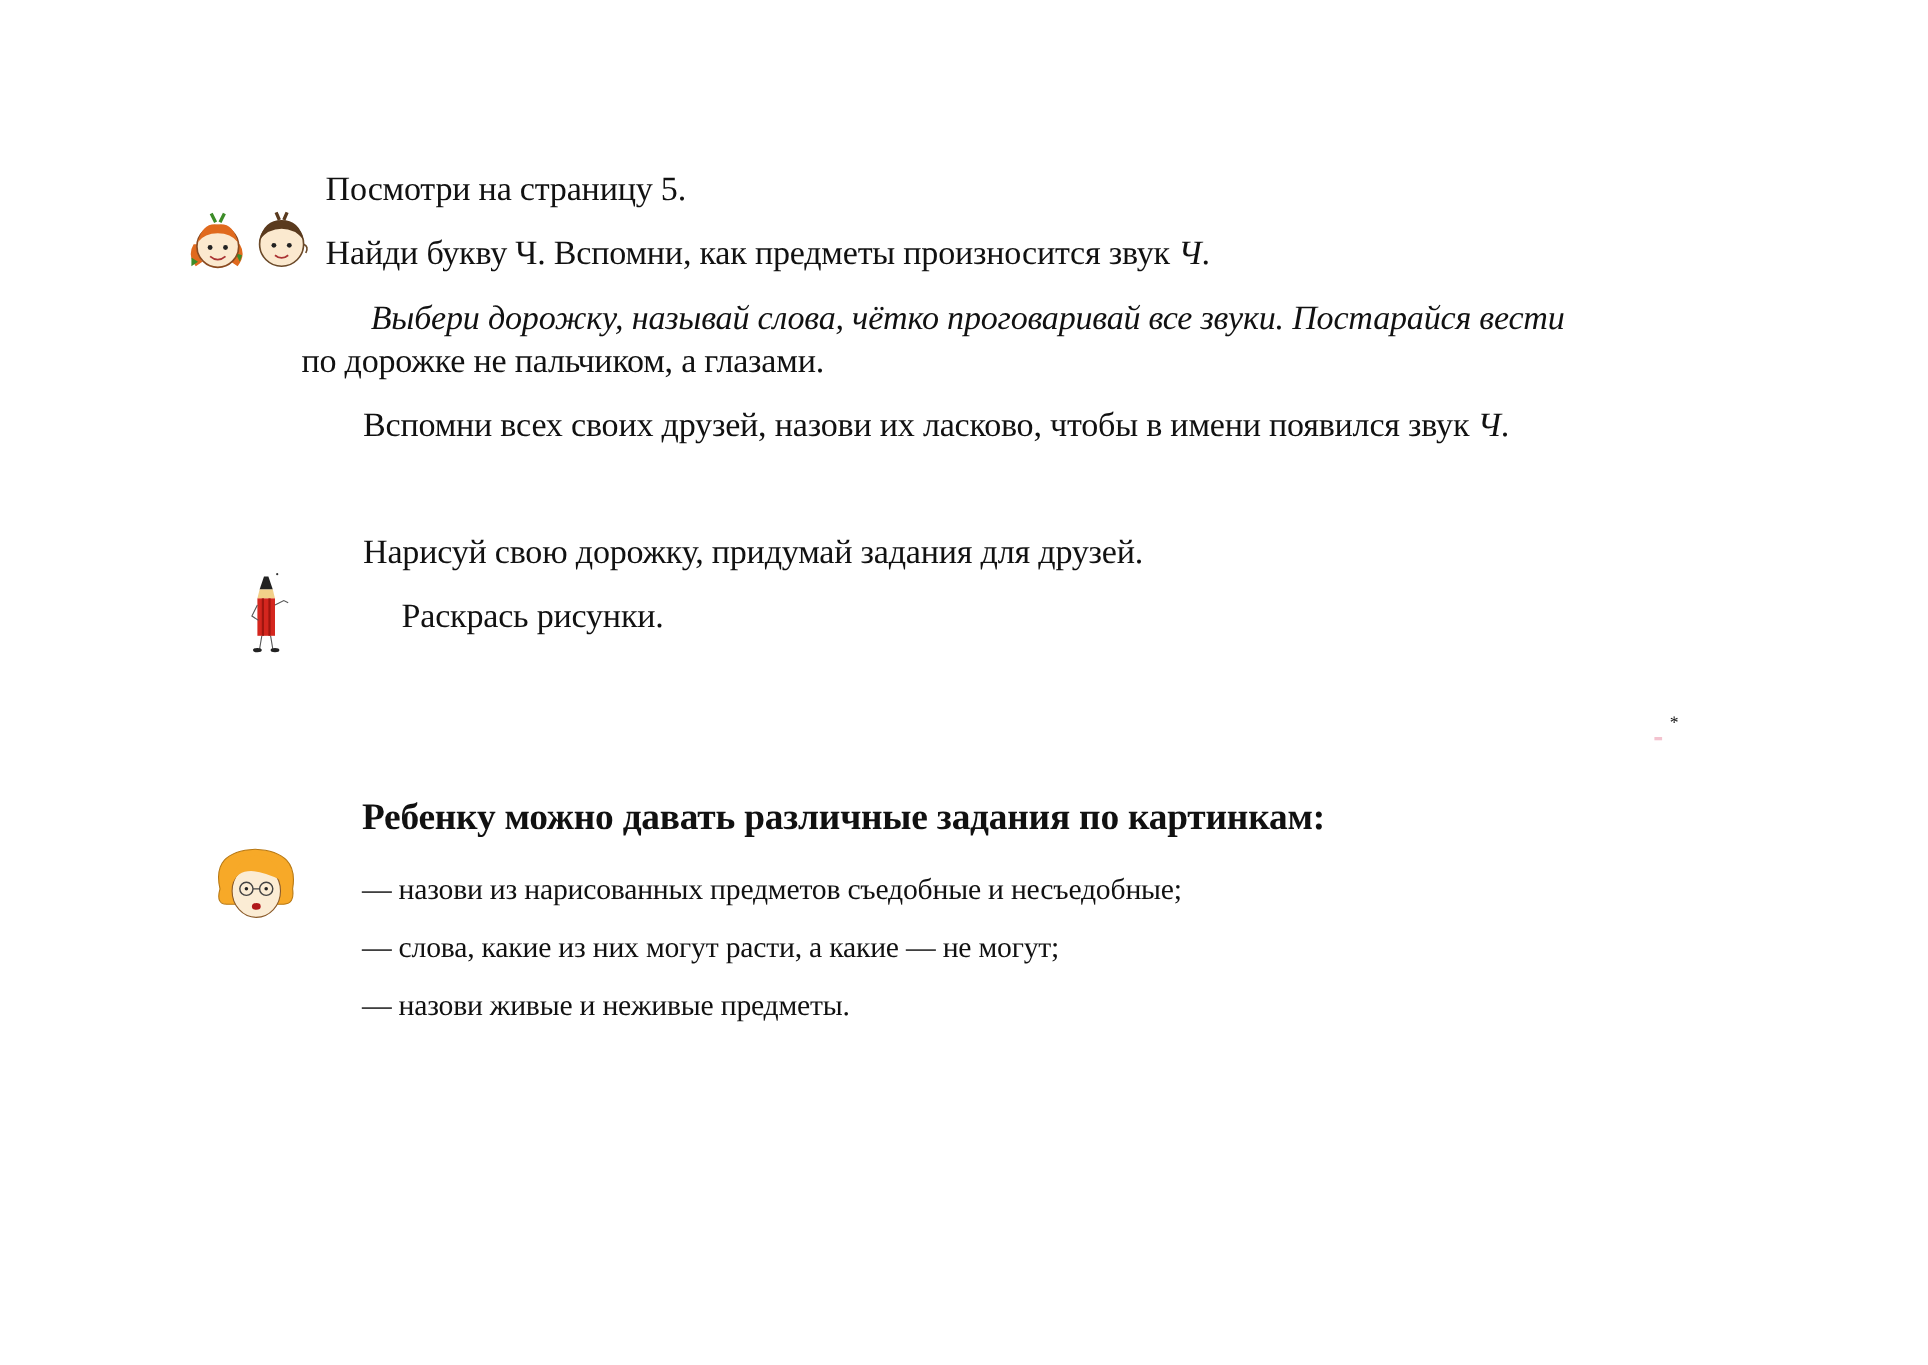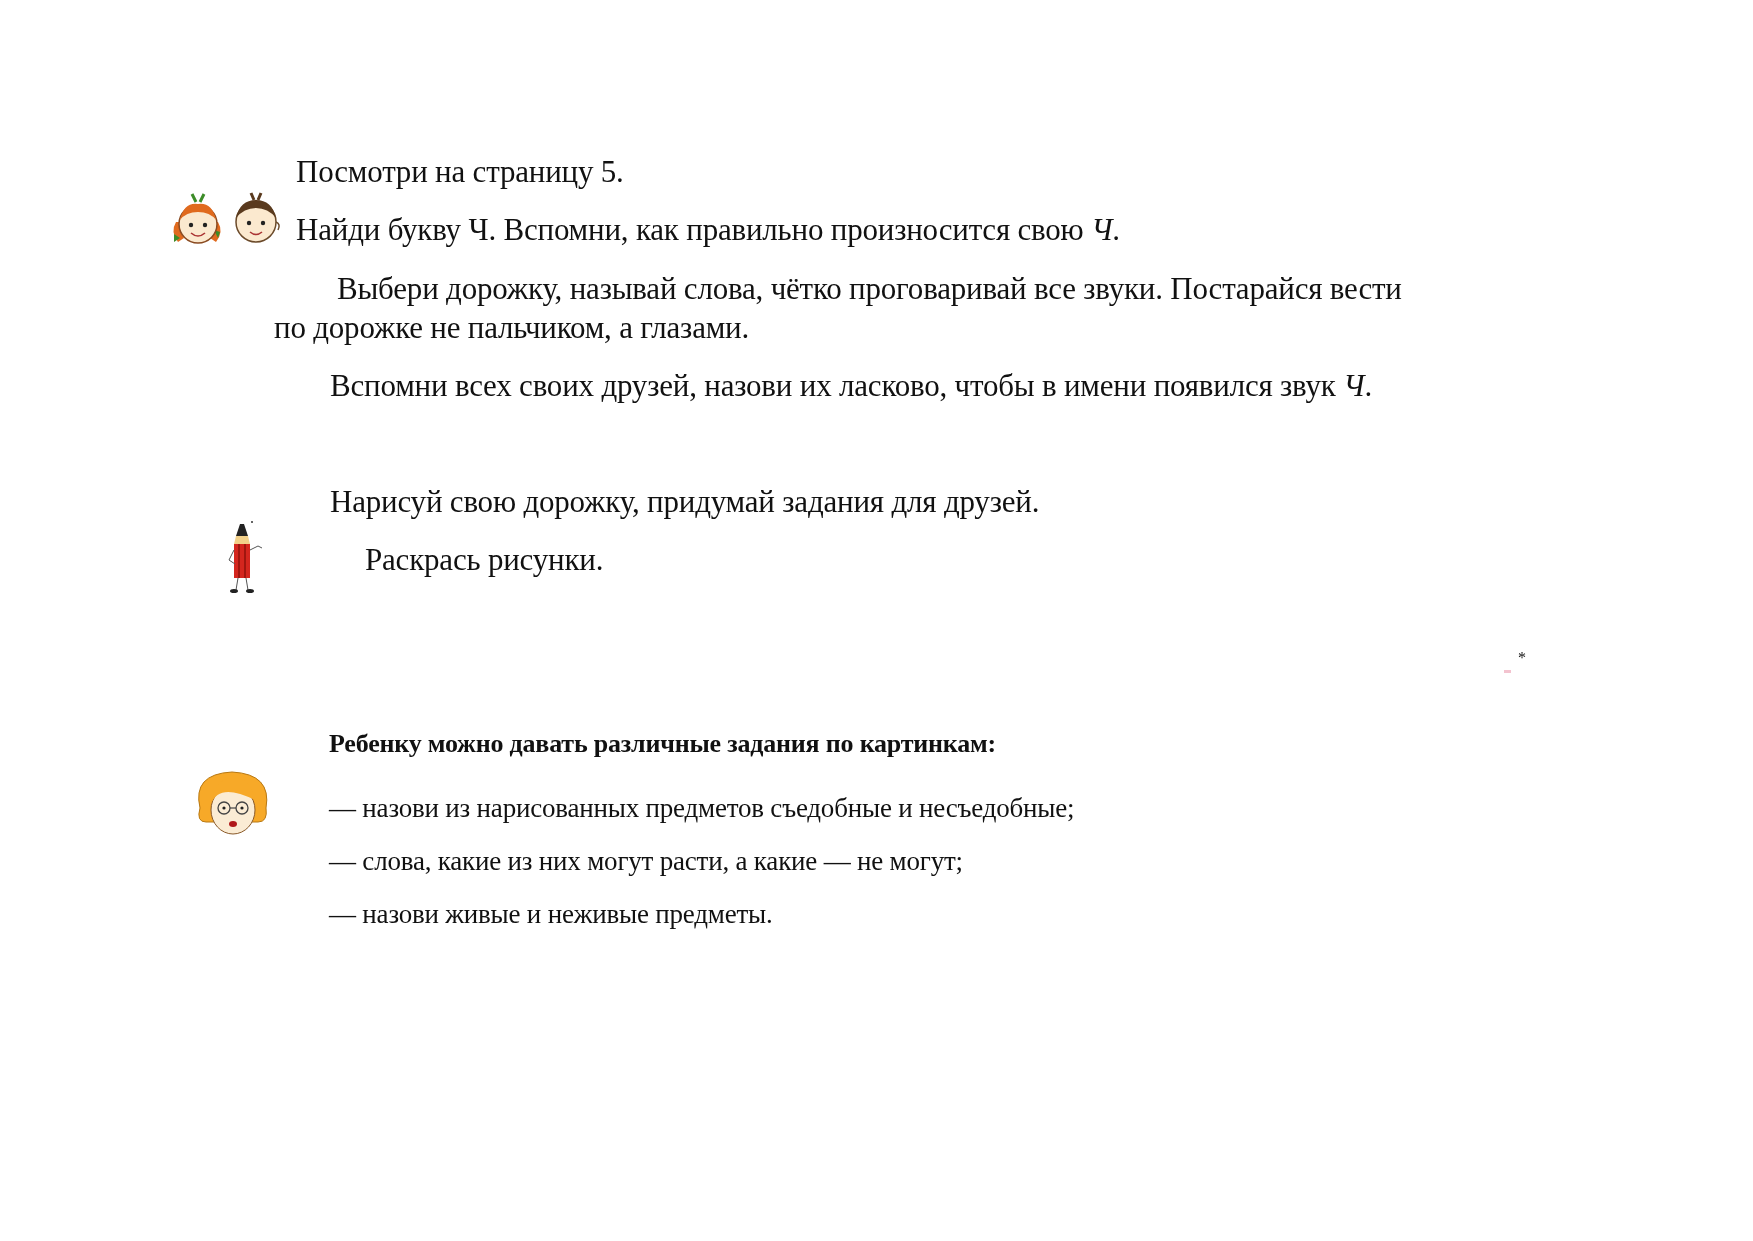--- a/index.html
+++ b/index.html
@@ -1,19 +1,19 @@
 <!DOCTYPE html>
 <html><head>
 <meta charset="utf-8">
 <style>
   html, body { margin: 0; padding: 0; background: #ffffff; }
   body { width: 1753px; height: 1241px; position: relative; overflow: hidden;
          font-family: "Liberation Serif", "DejaVu Serif", serif; color: #111; }
   .t { position: absolute; white-space: nowrap; font-size: 31px; line-height: 40px; letter-spacing: -0.2px; }
-  .b { font-weight: bold; font-size: 26px; }
+  .b { font-weight: bold; font-size: 34px; }
   .s { font-size: 27px; }
   .it { font-style: italic; }
   .pic { position: absolute; }
 </style>
 </head>
 <body>
 
 <div class="pic" style="left:168px; top:192px; width:122px; height:56px;">
   <svg width="122" height="56" viewBox="0 0 122 56">
 
@@ -33,24 +33,24 @@
     <circle cx="81" cy="31" r="2.2" fill="#222"></circle>
       <circle cx="95" cy="31" r="2.2" fill="#222"></circle>
     <path d="M82 40 q6 5 12 0" stroke="#a33" stroke-width="1.6" fill="none"></path>
     <path d="M108 30 q5 2 2 8" stroke="#6b4a2a" stroke-width="1.5" fill="none"></path>
   </svg>
 </div>
 
 <div class="t" style="left:296px; top:152px;">Посмотри на страницу 5.</div>
 
 <div class="t" style="left:296px; top:210px;">
-  <span>Найди букву Ч. Вспомни, как правильно произносится свою </span><span class="it">Ч</span><span>.</span>
+  <span>Найди букву Ч. Вспомни, как предметы произносится звук </span><span class="it">Ч</span><span>.</span>
 </div>
 
-<div class="t" style="left:337px; top:269px;">Выбери дорожку, называй слова, чётко проговаривай все звуки. Постарайся вести</div>
+<div class="t" style="left:337px; top:269px;font-style:italic;">Выбери дорожку, называй слова, чётко проговаривай все звуки. Постарайся вести</div>
 <div class="t" style="left:274px; top:308px;">по дорожке не пальчиком, а глазами.</div>
 
 <div class="t" style="left:330px; top:366px;">
   <span>Вспомни всех своих друзей, назови их ласково, чтобы в имени появился звук </span><span class="it">Ч</span><span>.</span>
 </div>
 
 <div class="pic" style="left:224px; top:520px; width:44px; height:74px;">
   <svg width="44" height="74" viewBox="0 0 44 74">
     <circle cx="28" cy="2" r="1" fill="#333"></circle>
     <polygon points="16,4 12,16 24,16 20,4" fill="#222"></polygon>

